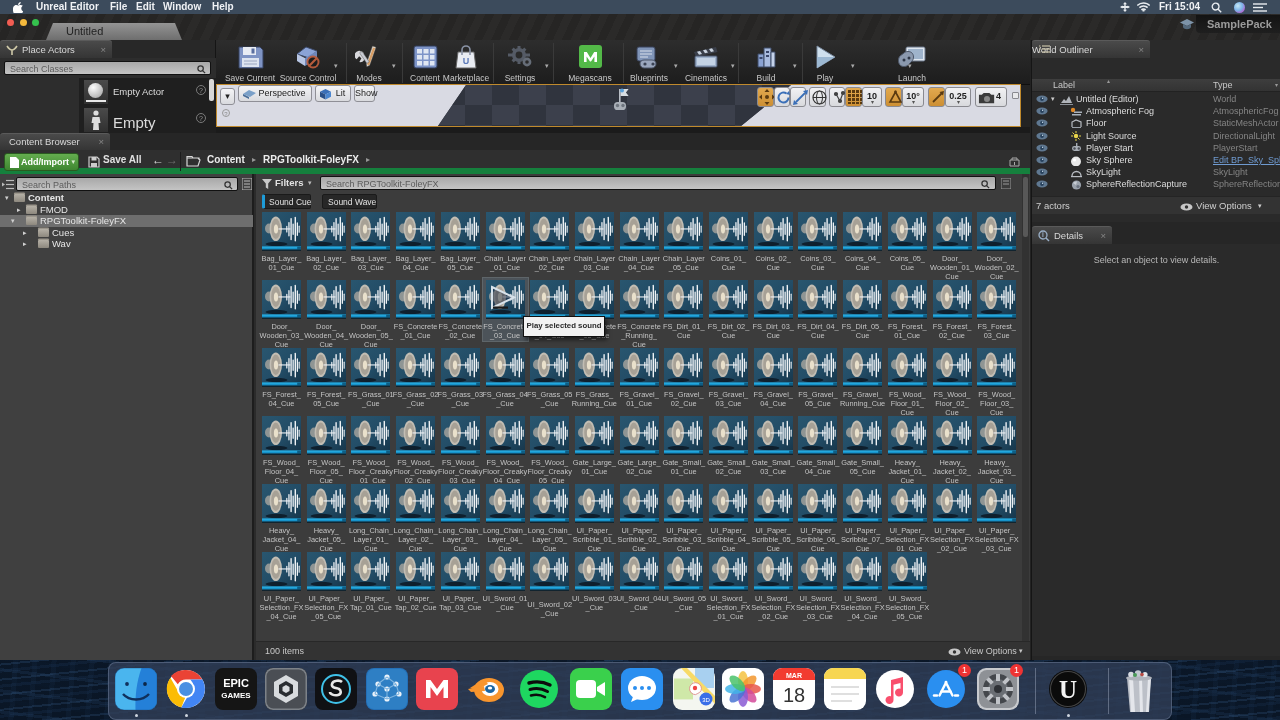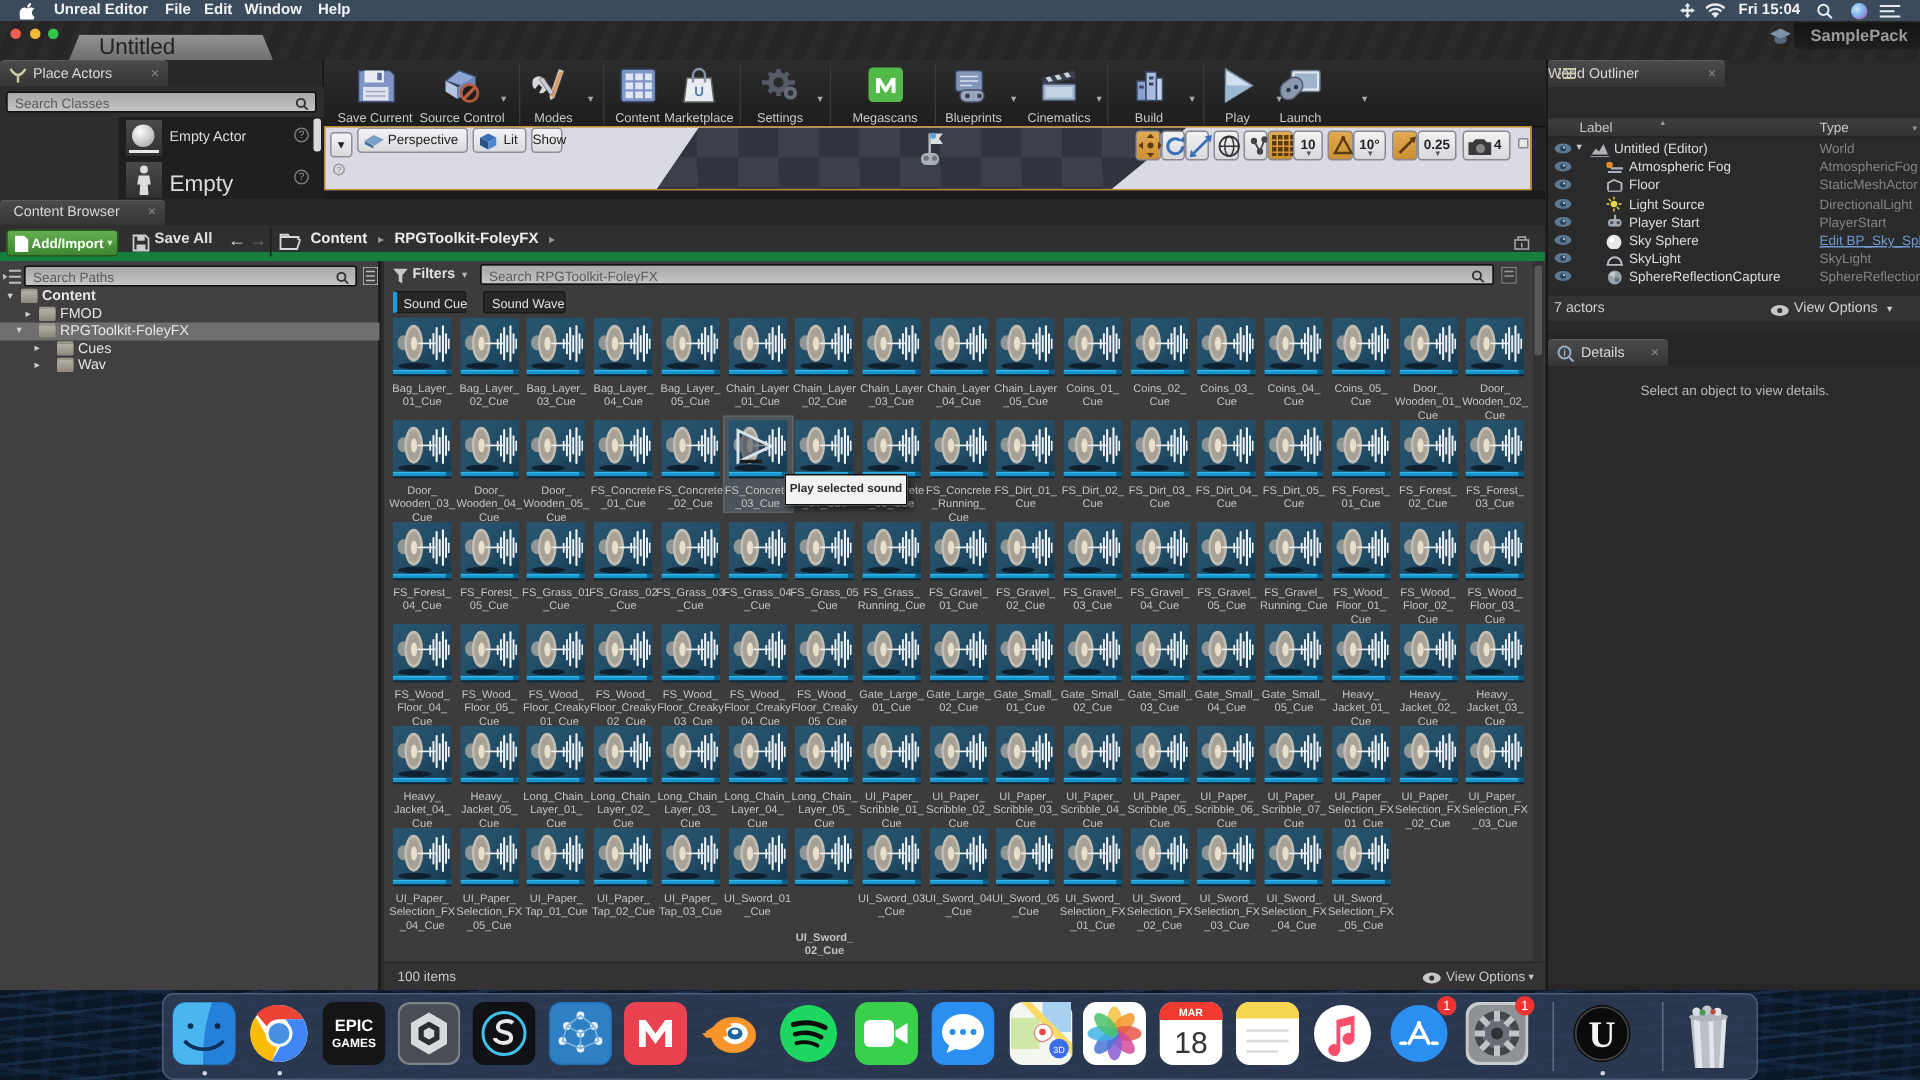--- a/index.html
+++ b/index.html
@@ -12,21 +12,21 @@
   linear-gradient(180deg,#0f1f33,#0a1626);}
 #menubar{position:absolute;left:0;top:0;width:1280px;height:14px;background:#3c4b5c;color:#f0f2f5;font-size:10px;}
 #menubar .mi{position:absolute;top:0;line-height:14px;}
 #win{position:absolute;left:0;top:14px;width:1280px;height:646px;background:#232323;}
 #titlebar{position:absolute;left:0;top:0;width:1280px;height:26px;
  background:repeating-linear-gradient(115deg,#2b2a29 0 8px,#262524 8px 16px);}
 .tl{position:absolute;top:4.5px;width:7px;height:7px;border-radius:50%;}
 #tab-untitled{position:absolute;left:46px;top:9px;width:136px;height:17px;
  background:linear-gradient(180deg,#949494,#6e6e6e);border-radius:5px 5px 0 0;
  clip-path:polygon(0 100%,7px 0,calc(100% - 7px) 0,100% 100%);
- color:#222;font-size:15px;line-height:17px;}
+ color:#222;font-size:11px;line-height:17px;}
 #samplepack{position:absolute;left:1196px;top:1px;width:84px;height:18px;background:linear-gradient(180deg,#131313,#1f1f1f);
  color:#9b9b9b;font-size:11px;font-weight:bold;line-height:18px;border-radius:0 0 0 4px;}
 .panel-tab{position:absolute;height:18px;background:linear-gradient(180deg,#4a4a4a,#353535);border-radius:3px 3px 0 0;
  color:#d8d8d8;font-size:9.5px;line-height:18px;border-top:1px solid #5a5a5a;}
 .sinput{position:absolute;background:linear-gradient(180deg,#a8a8a8,#c4c4c4);border-radius:2px;border:1px solid #111;
  color:#5c5c5c;font-size:9px;}
 .sinput span{position:absolute;left:5px;top:1px;line-height:12px;}
 .mag{position:absolute;width:9px;height:9px;}
 .tbtn{position:absolute;top:4px;text-align:center;color:#c9c9c9;font-size:8.5px;white-space:nowrap;}
 .tsep{position:absolute;top:3px;width:1px;height:40px;background:#111;border-right:1px solid #3a3a3a;}
@@ -226,21 +226,21 @@
             <rect x="6.5" y="13" width="3" height="2"></rect>
           </g>
         </svg><div style="margin-top:1px;">Build</div></div>
 <div class="darr" style="left:577px;top:22px;">▾</div>
 <div class="tsep" style="left:586px;"></div>
 <div class="tbtn" style="left:577px;width:64px;"><svg width="26" height="26" viewBox="0 0 26 26">
           <path fill="#cfe0ee" stroke="#7a8ba0" d="M5 2l18 11L5 24z"></path>
           <path fill="#9cb8d2" d="M5 13v11l18-11z"></path>
         </svg><div style="margin-top:1px;">Play</div></div>
 <div class="darr" style="left:635px;top:22px;">▾</div>
-<div class="tbtn" style="left:619px;width:64px;"><svg width="30" height="26" viewBox="0 0 30 26">
+<div class="tbtn" style="left:664px;width:64px;"><svg width="30" height="26" viewBox="0 0 30 26">
           <rect x="9" y="3" width="19" height="14" rx="1.5" fill="#dfe7f0" stroke="#6a7689"></rect>
           <rect x="11" y="5" width="15" height="10" fill="#9fb4cc"></rect>
           <path fill="#8b99ae" stroke="#4e586a" d="M3 12c-2 2-2 7 0 9s6 2 8 0l4-4c2-2 2-6 0-8s-6-2-8 0z"></path>
           <circle cx="7" cy="16" r="1.5" fill="#2f3848"></circle>
           <circle cx="12" cy="14" r="1.5" fill="#2f3848"></circle>
         </svg><div style="margin-top:1px;">Launch</div></div>
 <div class="darr" style="left:692px;top:22px;">▾</div>
 </div>
 <div class="abs" style="left:0;top:26px;width:216px;height:93px;background:#282828;border-right:1px solid #151515;">
 <div class="panel-tab" style="left:0;top:0;width:112px;"><svg style="position:absolute;left:6px;top:4px" width="12" height="11" viewBox="0 0 12 11">
@@ -836,21 +836,21 @@
           <use href="#spk"></use>
         </svg>
 <div class="tlab" style="left:437.3px;top:462.0px;">UI​_​Paper​_​Tap​_​03​_​Cue</div>
 <svg class="tile" style="left:485.5px;top:419.0px">
           <use href="#spk"></use>
         </svg>
 <div class="tlab" style="left:482.0px;top:462.0px;">UI​_​Sword​_​01​_​Cue</div>
 <svg class="tile" style="left:530.2px;top:419.0px">
           <use href="#spk"></use>
         </svg>
-<div class="tlab" style="left:526.7px;top:488px;font-weight:bold;">UI​_​Sword​_​02​_​Cue</div>
+<div class="tlab" style="left:526.7px;top:468px;">UI​_​Sword​_​02​_​Cue</div>
 <svg class="tile" style="left:574.9px;top:419.0px">
           <use href="#spk"></use>
         </svg>
 <div class="tlab" style="left:571.4px;top:462.0px;">UI​_​Sword​_​03​_​Cue</div>
 <svg class="tile" style="left:619.6px;top:419.0px">
           <use href="#spk"></use>
         </svg>
 <div class="tlab" style="left:616.1px;top:462.0px;">UI​_​Sword​_​04​_​Cue</div>
 <svg class="tile" style="left:664.3px;top:419.0px">
           <use href="#spk"></use>

